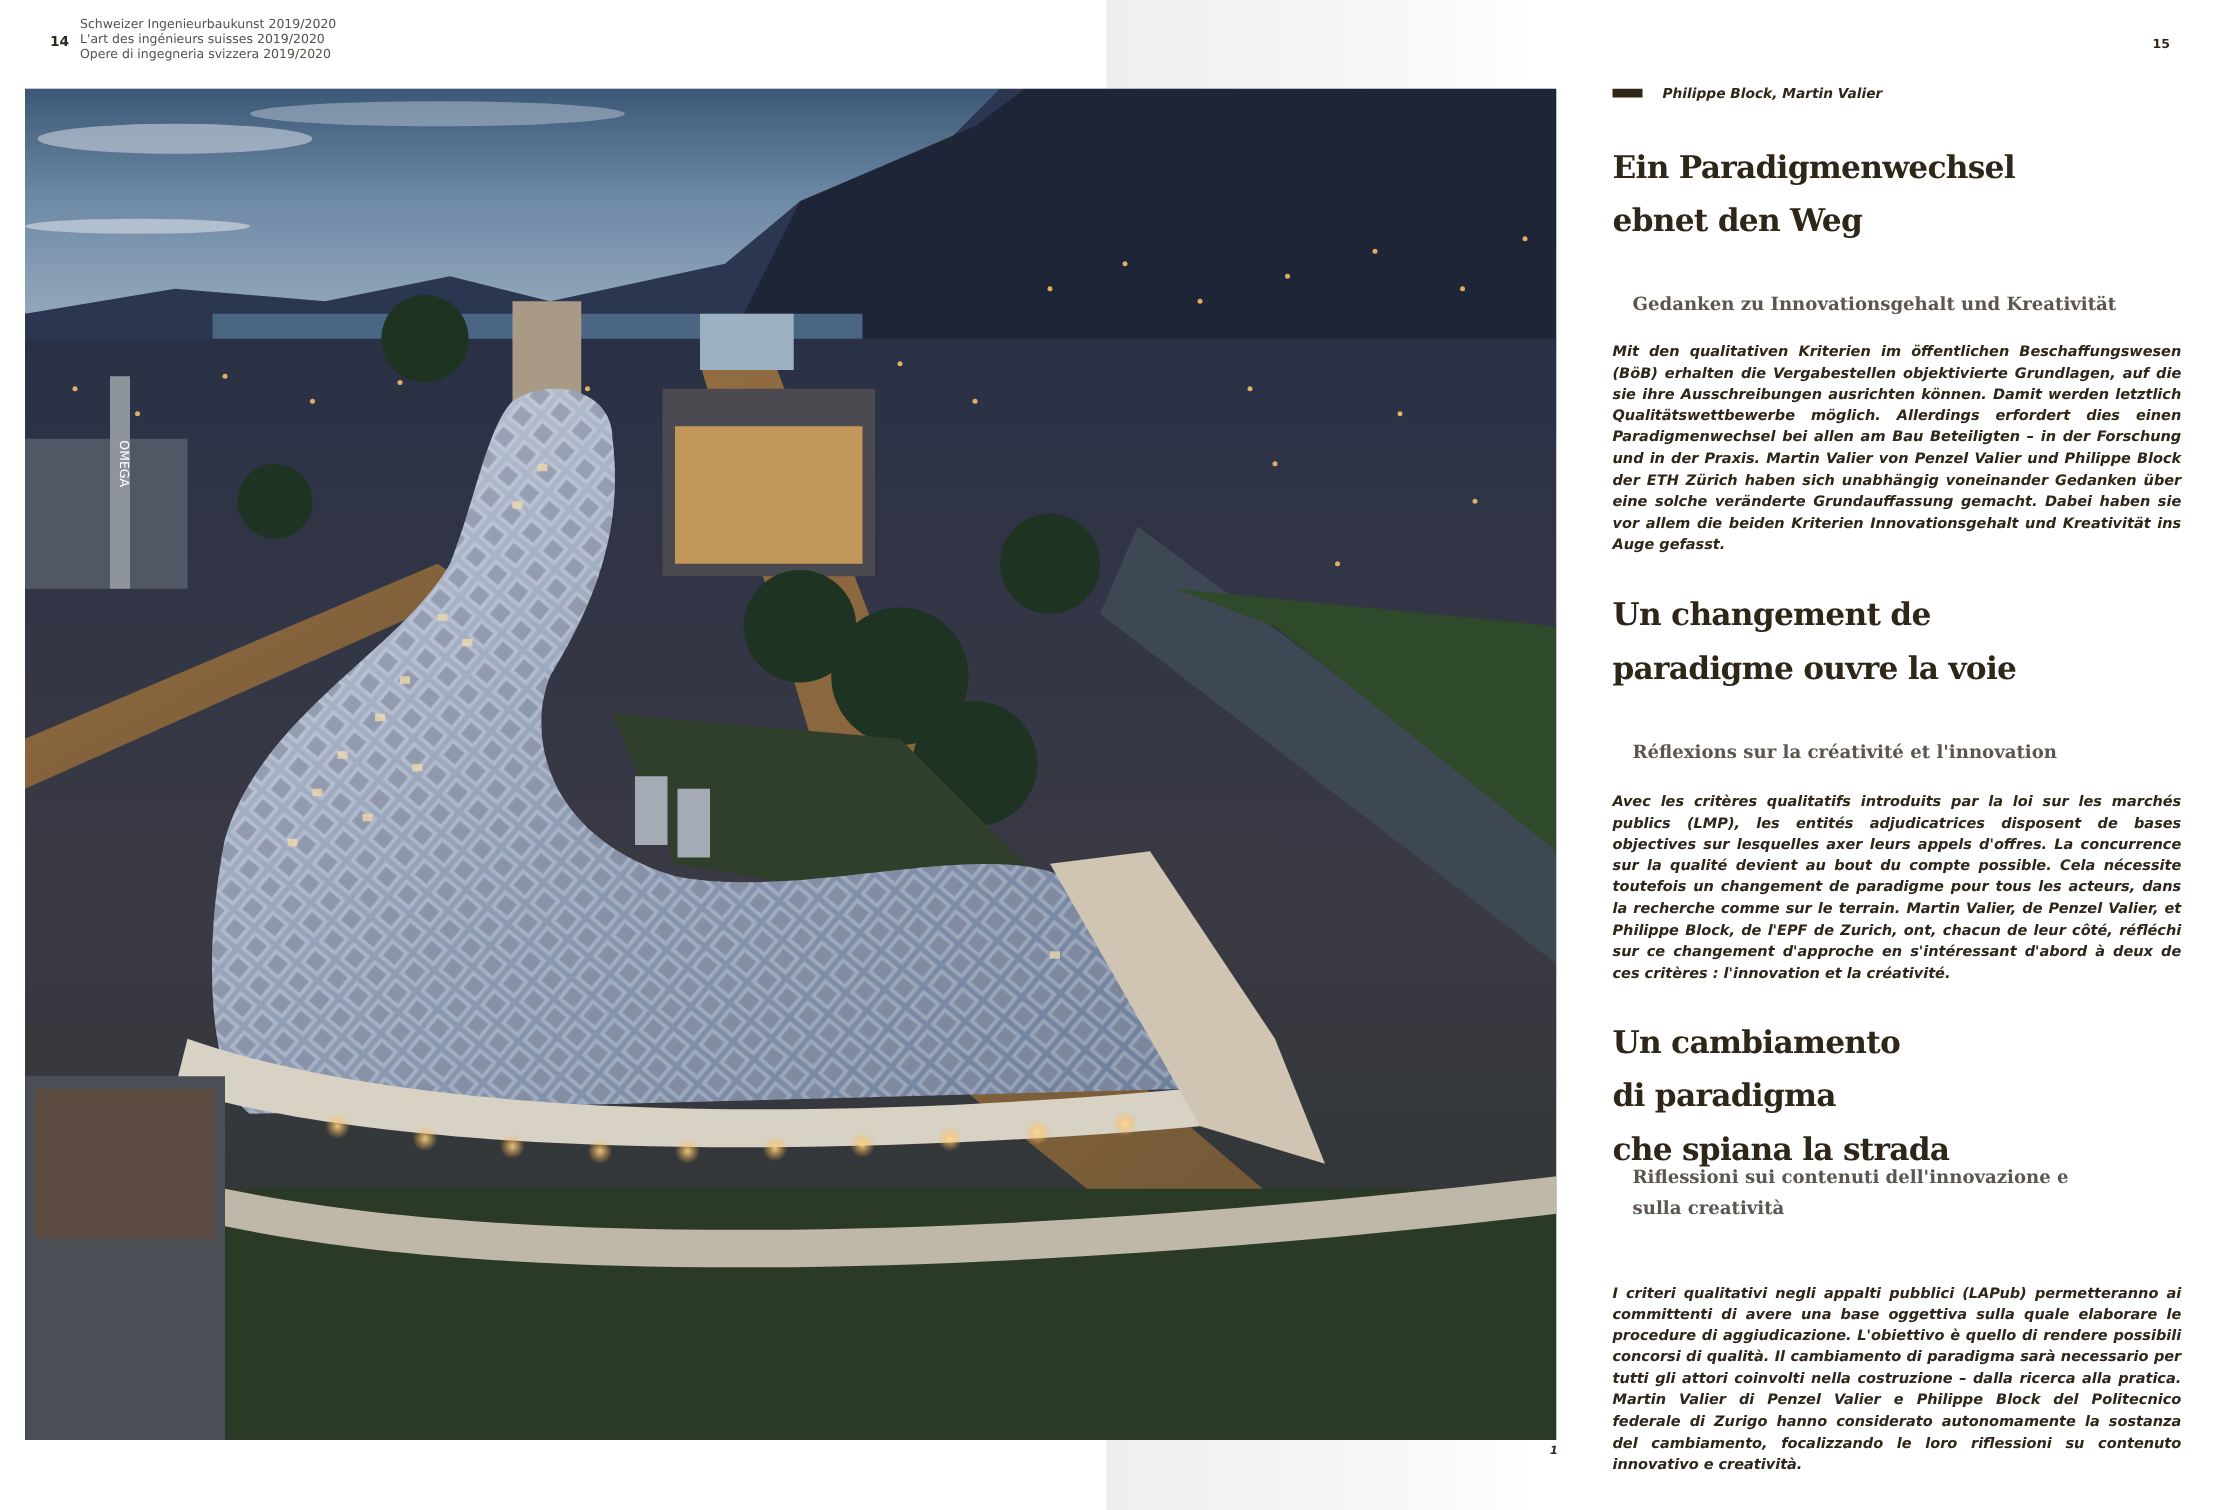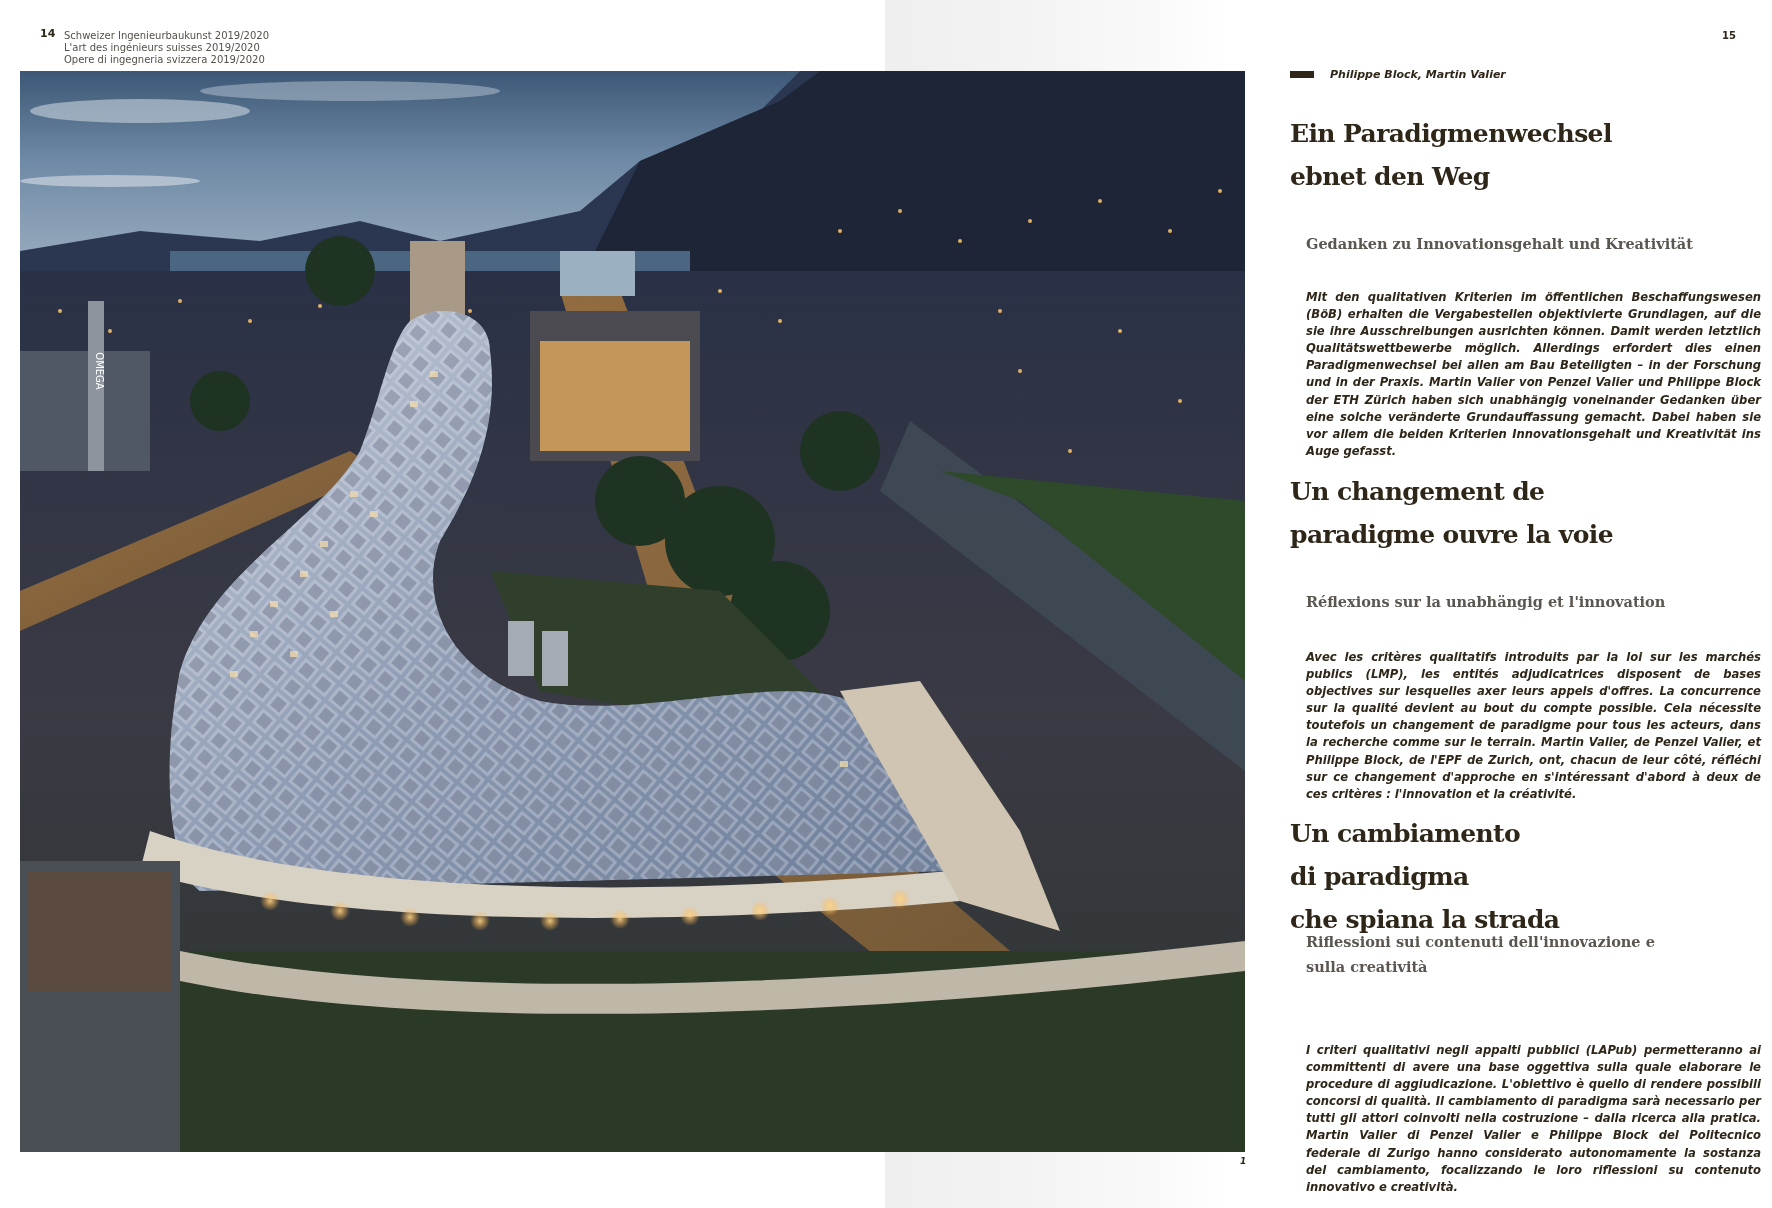--- a/index.html
+++ b/index.html
@@ -13,21 +13,21 @@
   .gutter-shade {
     position: absolute; left: 885px; top: 0; width: 345px; height: 1208px;
     background: linear-gradient(to right, #efefef 0%, #f3f3f3 40%, #fafafa 80%, #ffffff 100%);
   }
   
   .folio-left {
     position: absolute; left: 40px; top: 27px;
     font: bold 11px "DejaVu Sans", sans-serif; color: #2e2618;
   }
   .running-head {
-    position: absolute; left: 64px; top: 30px;
+    position: absolute; left: 64px; top: 14px;
     font: 10px/12px "DejaVu Sans", sans-serif; color: #555048;
   }
   .running-head div { white-space: nowrap; }
   .folio-right {
     position: absolute; left: 1722px; top: 30px;
     font: bold 10px "DejaVu Sans", sans-serif; color: #2e2618;
   }
   
   .photo {
     position: absolute; left: 20px; top: 71px; width: 1225px; height: 1081px;
@@ -53,21 +53,21 @@
     font-size: 25px; line-height: 43px; letter-spacing: -0.6px;
     color: #2e2618; white-space: pre-line;
   }
   .subhead {
     position: absolute; left: 0; margin: 16px;
     font-family: "DejaVu Serif", serif; font-weight: bold;
     font-size: 14.5px; line-height: 25px; color: #5b5650;
     white-space: pre-line;
   }
   .lead {
-    position: absolute; left: 0; width: 455px; margin: 16px;
+    position: absolute; left: 0; width: 455px; margin: 0;
     font-family: "DejaVu Sans", sans-serif; font-style: italic; font-weight: bold;
     font-size: 11.6px; line-height: 17.1px; color: #2e2618;
     text-align: justify; hyphens: manual;
   }
 </style>
 </head>
 <body>
 
 <div class="spread">
 
@@ -229,21 +229,21 @@
       <span class="byline-text">Philippe Block, Martin Valier</span>
     </div>
 
     <h1 class="headline" style="top:52px;">Ein Paradigmenwechsel
 ebnet den Weg</h1>
     <h2 class="subhead" style="top:155px;">Gedanken zu Innovationsgehalt und Kreativität</h2>
     <p class="lead" style="top:213px;">Mit den qualitativen Kriterien im öffentlichen Beschaffungswesen (BöB) erhalten die Vergabestellen objektivierte Grundlagen, auf die sie ihre Ausschreibungen ausrichten können. Damit werden letztlich Qualitätswettbewerbe möglich. Allerdings erfordert dies einen Paradigmenwechsel bei allen am Bau Beteiligten – in der Forschung und in der Praxis. Martin Valier von Penzel Valier und Philippe Block der ETH Zürich haben sich unabhängig voneinander Gedanken über eine solche veränderte Grundauffassung gemacht. Dabei haben sie vor allem die beiden Kriterien Innovationsgehalt und Kreativität ins Auge gefasst.</p>
 
     <h1 class="headline" style="top:410px;">Un changement de
 paradigme ouvre la voie</h1>
-    <h2 class="subhead" style="top:513px;">Réflexions sur la unabhängig et l'innovation</h2>
+    <h2 class="subhead" style="top:513px;">Réflexions sur la créativité et l'innovation</h2>
     <p class="lead" style="top:573px;">Avec les critères qualitatifs introduits par la loi sur les marchés publics (LMP), les entités adjudicatrices disposent de bases objectives sur lesquelles axer leurs appels d'offres. La concurrence sur la qualité devient au bout du compte possible. Cela nécessite toutefois un changement de paradigme pour tous les acteurs, dans la recherche comme sur le terrain. Martin Valier, de Penzel Valier, et Philippe Block, de l'EPF de Zurich, ont, chacun de leur côté, réfléchi sur ce changement d'approche en s'intéressant d'abord à deux de ces critères : l'innovation et la créativité.</p>
 
     <h1 class="headline" style="top:752px;">Un cambiamento
 di paradigma
 che spiana la strada</h1>
     <h2 class="subhead" style="top:853px;">Riflessioni sui contenuti dell'innovazione e
 sulla creatività</h2>
     <p class="lead" style="top:966px;">I criteri qualitativi negli appalti pubblici (LAPub) permetteranno ai committenti di avere una base oggettiva sulla quale elaborare le procedure di aggiudicazione. L'obiettivo è quello di rendere possibili concorsi di qualità. Il cambiamento di paradigma sarà necessario per tutti gli attori coinvolti nella costruzione – dalla ricerca alla pratica. Martin Valier di Penzel Valier e Philippe Block del Politecnico federale di Zurigo hanno considerato autonomamente la sostanza del cambiamento, focalizzando le loro riflessioni su contenuto innovativo e creatività.</p>
   </div>
 

